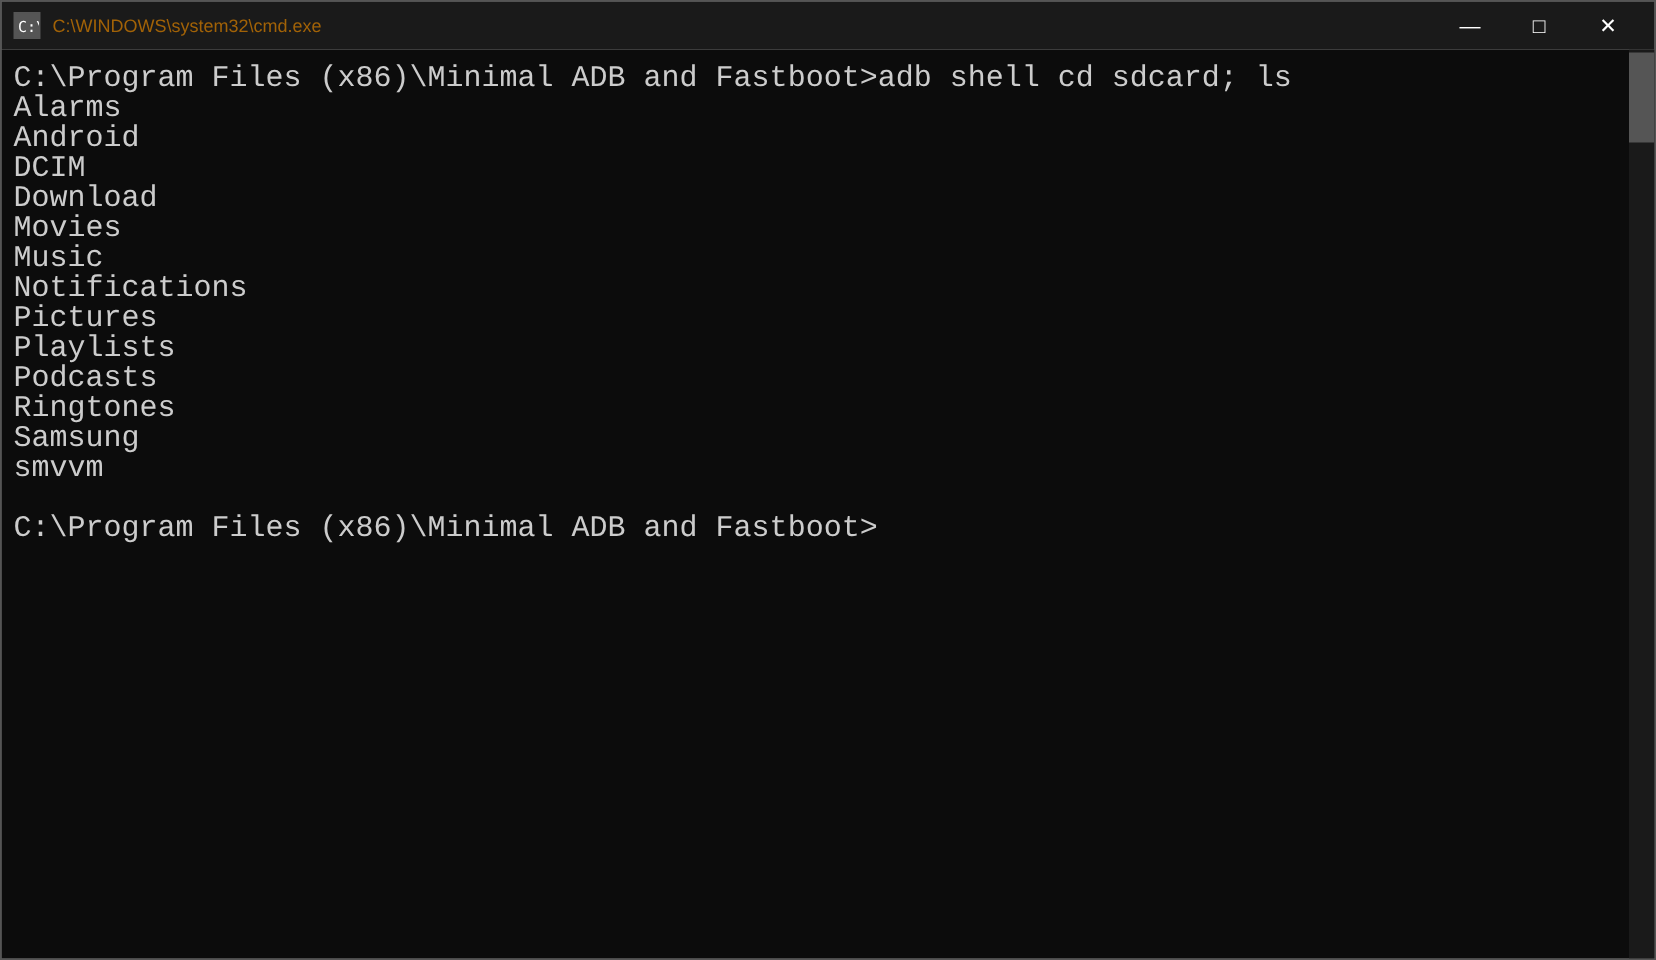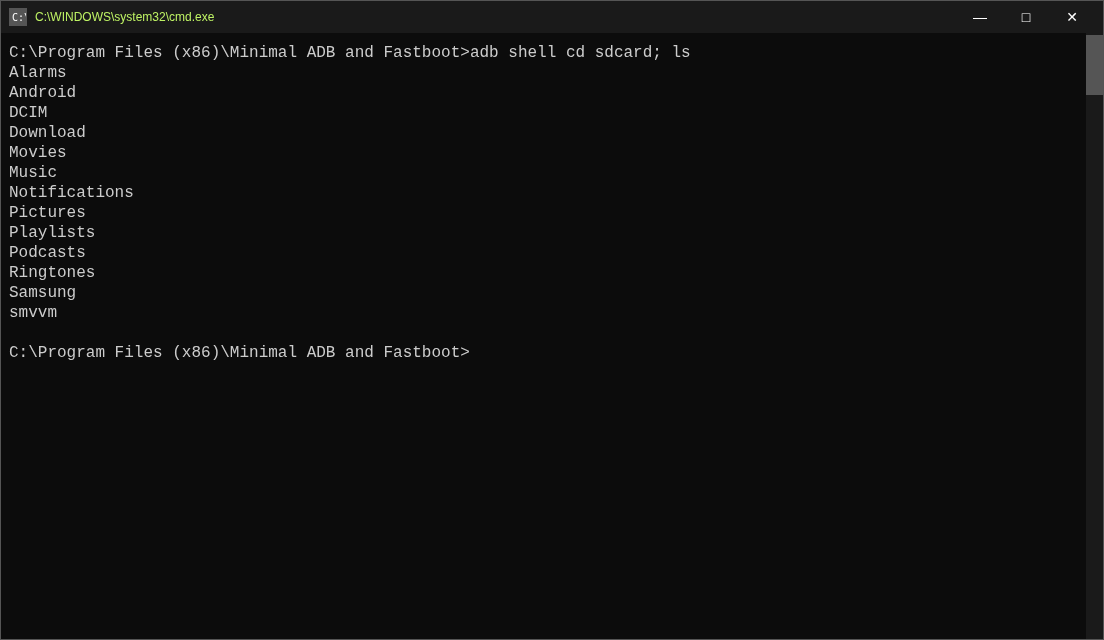--- a/index.html
+++ b/index.html
@@ -44,21 +44,21 @@
       justify-content: center;
       flex-shrink: 0;
     }
 
     .title-bar-icon svg {
       width: 16px;
       height: 16px;
     }
 
     .title-bar-text {
-      color: #bef264;
+      color: #a16207;
       font-family: 'Segoe UI', Arial, sans-serif;
       font-size: 12px;
       flex: 1;
     }
 
     .title-bar-controls {
       display: flex;
       gap: 0;
     }
 
@@ -81,21 +81,21 @@
       flex: 1;
       display: flex;
       overflow: hidden;
       position: relative;
     }
 
     .terminal-content {
       flex: 1;
       padding: 10px 8px;
       color: #cccccc;
-      font-size: 16px;
+      font-size: 20px;
       line-height: 20px;
       overflow-y: auto;
       white-space: pre;
     }
 
     .scrollbar {
       width: 17px;
       background: #1a1a1a;
       display: flex;
       flex-direction: column;

